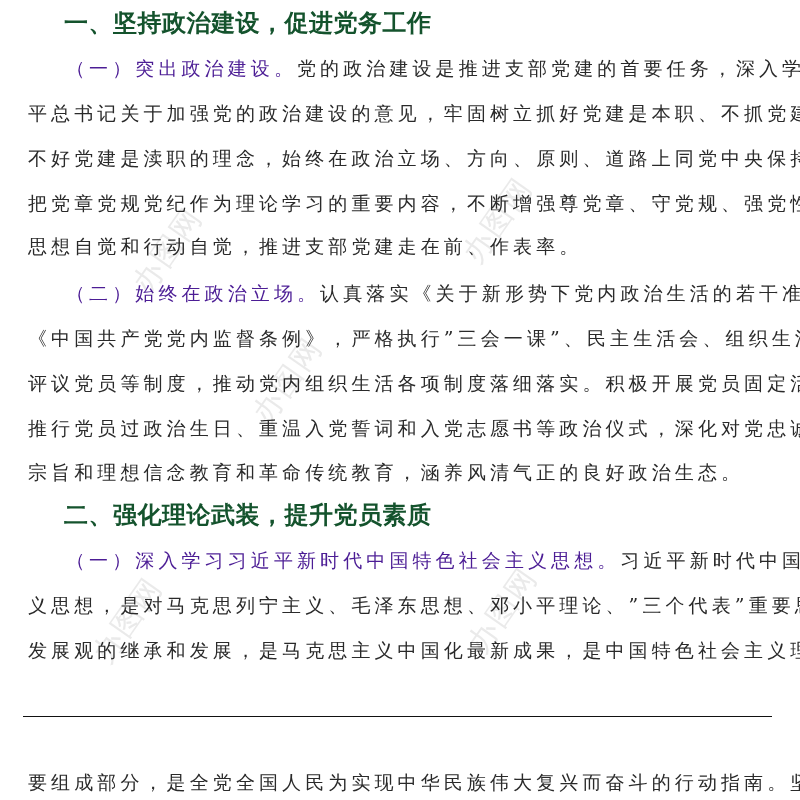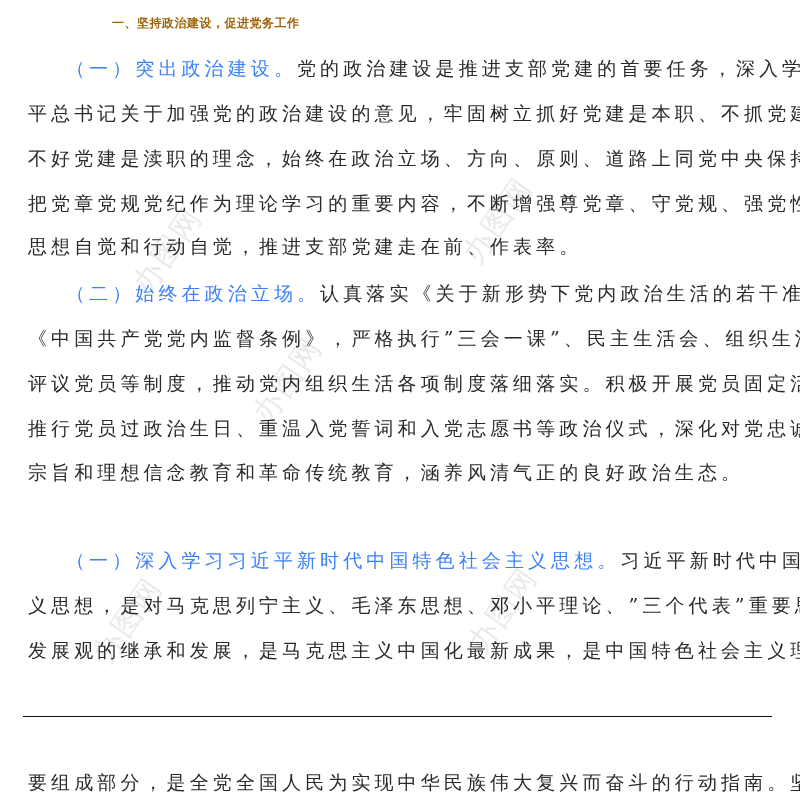--- a/index.html
+++ b/index.html
@@ -28,35 +28,34 @@
     line-height: 24px;
     height: 24px;
     white-space: nowrap;
     letter-spacing: 4.1px;
     font-family: "DejaVu Serif", serif;
     color: #2a2a2a;
   }
   .heading {
     position: absolute;
     left: 64px;
-    font-size: 12px;
+    font-size: 24px;
     line-height: 26px;
     font-weight: bold;
-    color: #a16207;
+    color: #14532d;
     white-space: nowrap;
     font-family: "DejaVu Sans", sans-serif;
     letter-spacing: 0.5px;
-    margin-left: 48px;
   }
   .indent {
     left: 66px;
     width: 704px;
   }
   .sub {
-    color: #3b82f6;
+    color: #4c1d95;
     margin-top: 24px;
   }
   .rule {
     position: absolute;
     left: 23px;
     width: 749px;
     top: 716px;
     height: 0;
     border-top: 1.5px solid #111111;
   }
@@ -93,20 +92,21 @@
   <div class="line" style="top:236px;font-family:Liberation Mono, monospace;">思想自觉和行动自觉，推进支部党建走在前、作表率。</div>
 
   <div class="line indent" style="top:281px;">
     <span class="sub">（二）始终在政治立场。</span><span>认真落实《关于新形势下党内政治生活的若干准则》、</span>
   </div>
   <div class="line" style="top:326px;">《中国共产党党内监督条例》，严格执行”三会一课”、民主生活会、组织生活会、民主</div>
   <div class="line" style="top:371px;">评议党员等制度，推动党内组织生活各项制度落细落实。积极开展党员固定活动日活动，</div>
   <div class="line" style="top:416px;">推行党员过政治生日、重温入党誓词和入党志愿书等政治仪式，深化对党忠诚教育、党的</div>
   <div class="line" style="top:461px;font-family:Liberation Serif, serif;">宗旨和理想信念教育和革命传统教育，涵养风清气正的良好政治生态。</div>
 
+  <div class="heading" style="top:502px;">二、强化理论武装，提升党员素质</div>
 
   <div class="line indent" style="top:548px;">
     <span class="sub">（一）深入学习习近平新时代中国特色社会主义思想。</span><span>习近平新时代中国特色社会主</span>
   </div>
   <div class="line" style="top:593px;">义思想，是对马克思列宁主义、毛泽东思想、邓小平理论、”三个代表”重要思想、科学</div>
   <div class="line" style="top:638px;">发展观的继承和发展，是马克思主义中国化最新成果，是中国特色社会主义理论体系的重</div>
 
   <div class="rule"></div>
 
   <div class="line" style="top:770px;">要组成部分，是全党全国人民为实现中华民族伟大复兴而奋斗的行动指南。坚持话初心、</div>

